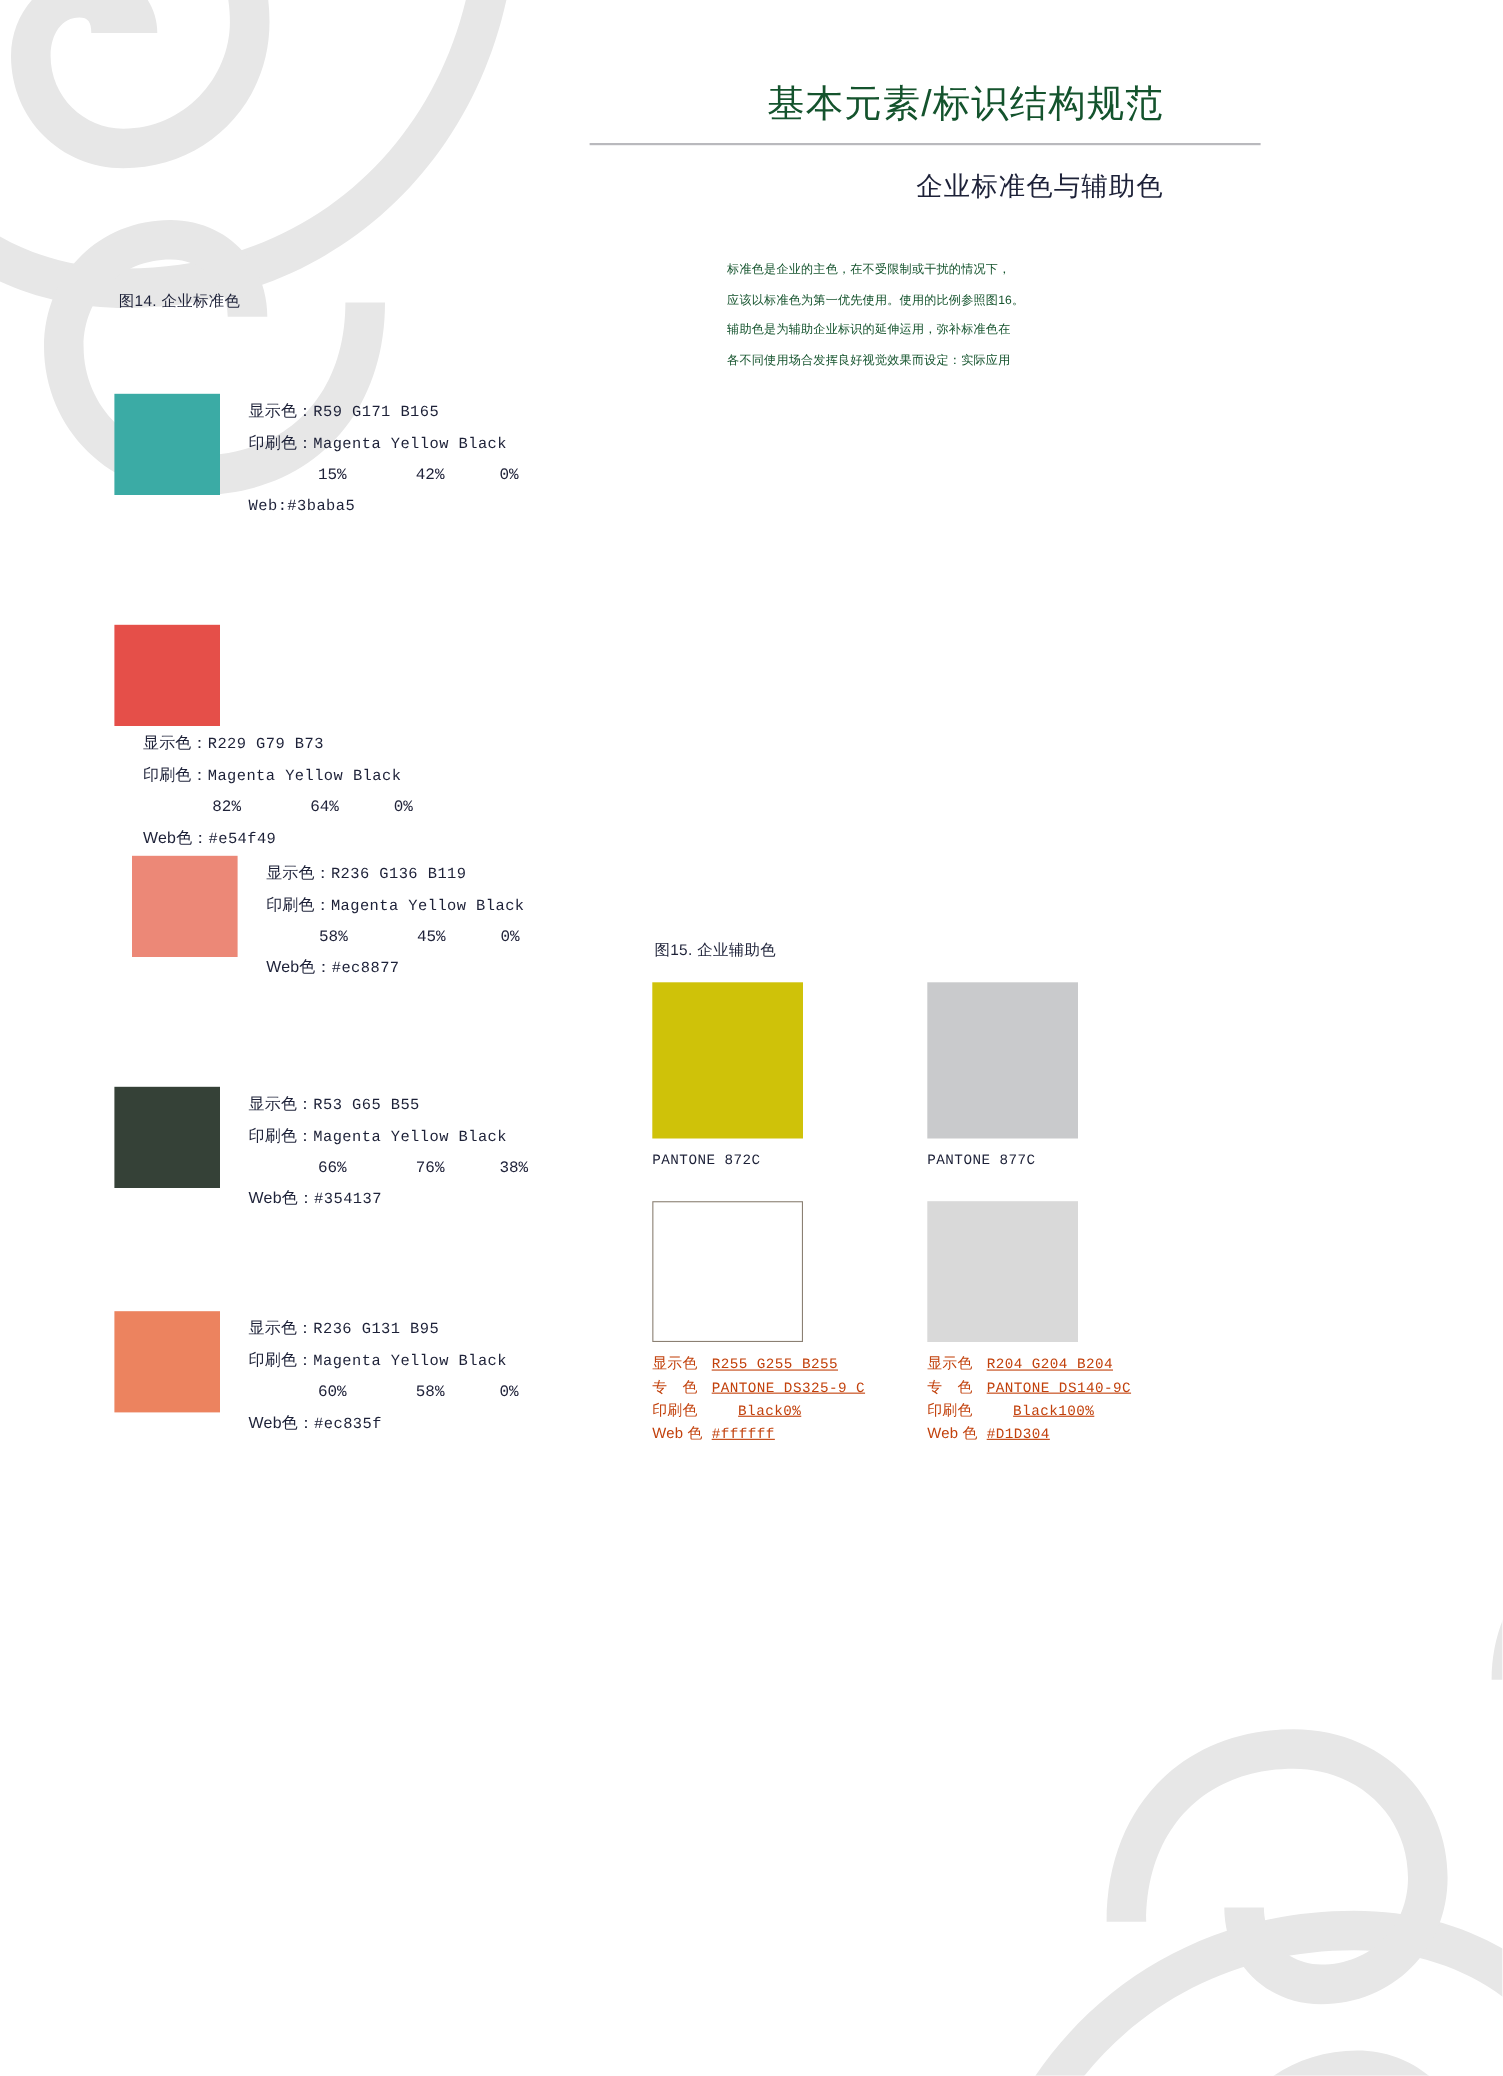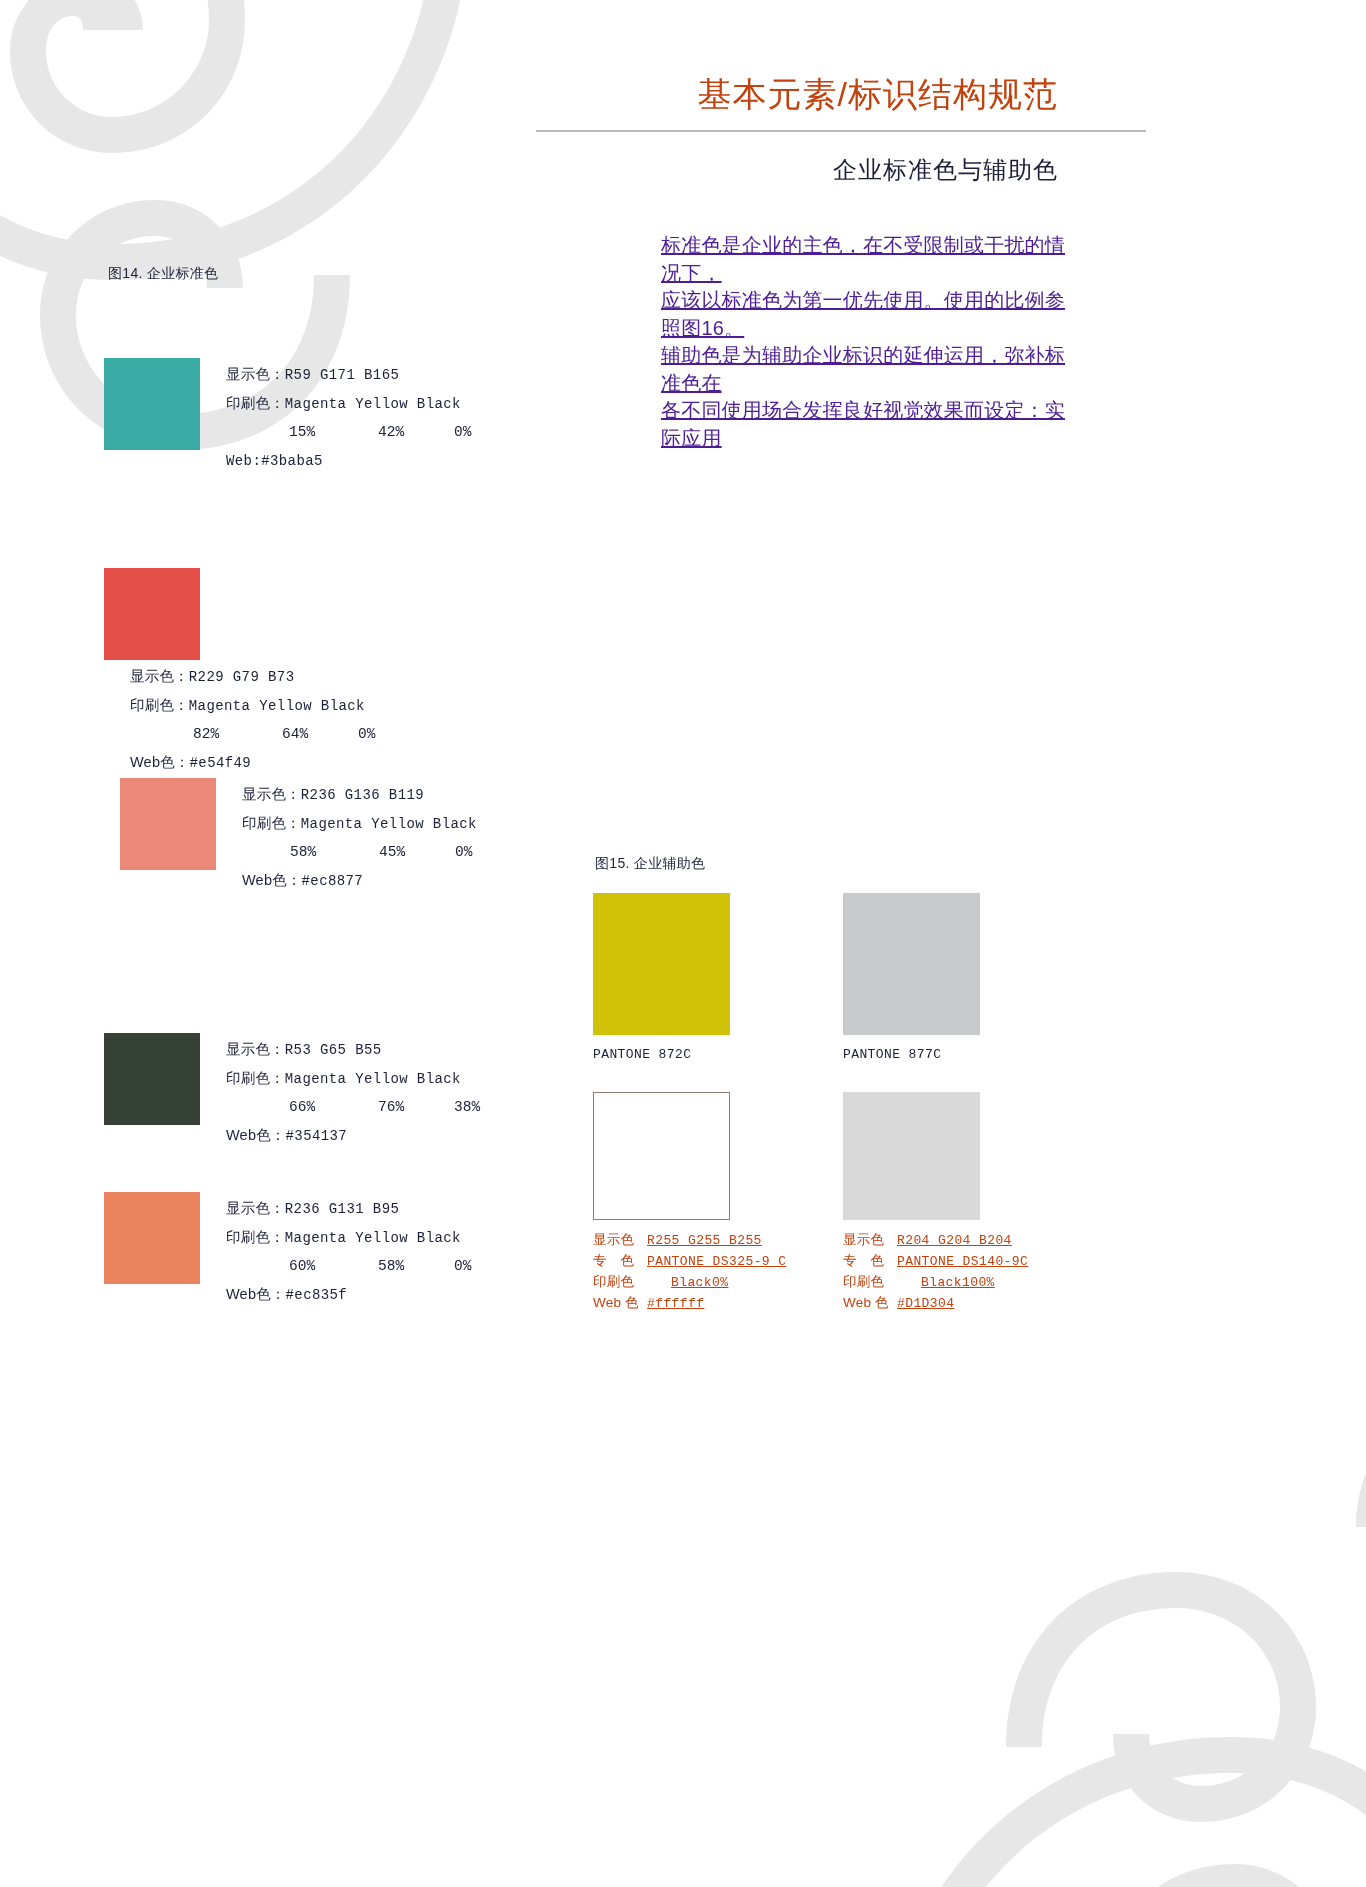--- a/index.html
+++ b/index.html
@@ -36,21 +36,21 @@
     left: 536px;
     top: 70px;
     width: 610px;
     z-index: 3;
   }
   .header-title {
     font-size: 34px;
     line-height: 48px;
     letter-spacing: 1px;
     text-align: right;
-    color: #c2410c;
+    color: #14532d;
     font-weight: 400;
     padding-right: 88px;
   }
   .header-rule {
     margin-top: 12px;
     height: 2px;
     background: #b9b9bd;
     width: 100%;
   }
   .header-subtitle {
@@ -63,25 +63,24 @@
     padding-right: 88px;
   }
 
   
   .intro {
     position: absolute;
     left: 661px;
     top: 232px;
     width: 420px;
     z-index: 3;
-    font-size: 20px;
+    font-size: 11px;
     line-height: 27.5px;
     letter-spacing: 0.2px;
-    color: #4c1d95;
-    text-decoration: underline;
+    color: #14532d;
   }
   .intro p { margin: 0; }
 
   
   .fig-label {
     position: absolute;
     font-size: 14px;
     line-height: 20px;
     letter-spacing: 0.3px;
     color: #1d2138;
@@ -272,21 +271,21 @@
         <div class="line-print"><span class="lbl">印刷色：</span><span class="mono">Magenta Yellow Black</span></div>
         <div class="pct-row">
           <span class="pct-m" style="left:48px;">58%</span>
           <span class="pct-y" style="left:137px;">45%</span>
           <span class="pct-k" style="left:213px;">0%</span>
         </div>
         <div class="line-web"><span class="lbl">Web色：</span><span class="mono">#ec8877</span></div>
       </div>
     </div>
 
-    <div class="prim-row" style="left:104px; top:988px;margin-top:45px;">
+    <div class="prim-row" style="left:104px; top:988px;">
       <div class="prim-chip" style="background-color: rgb(53, 65, 55);"></div>
       <div class="prim-text">
         <div class="line-show"><span class="lbl">显示色：</span><span class="mono">R53 G65 B55</span></div>
         <div class="line-print"><span class="lbl">印刷色：</span><span class="mono">Magenta Yellow Black</span></div>
         <div class="pct-row">
           <span class="pct-m">66%</span>
           <span class="pct-y">76%</span>
           <span class="pct-k">38%</span>
         </div>
         <div class="line-web"><span class="lbl">Web色：</span><span class="mono">#354137</span></div>

